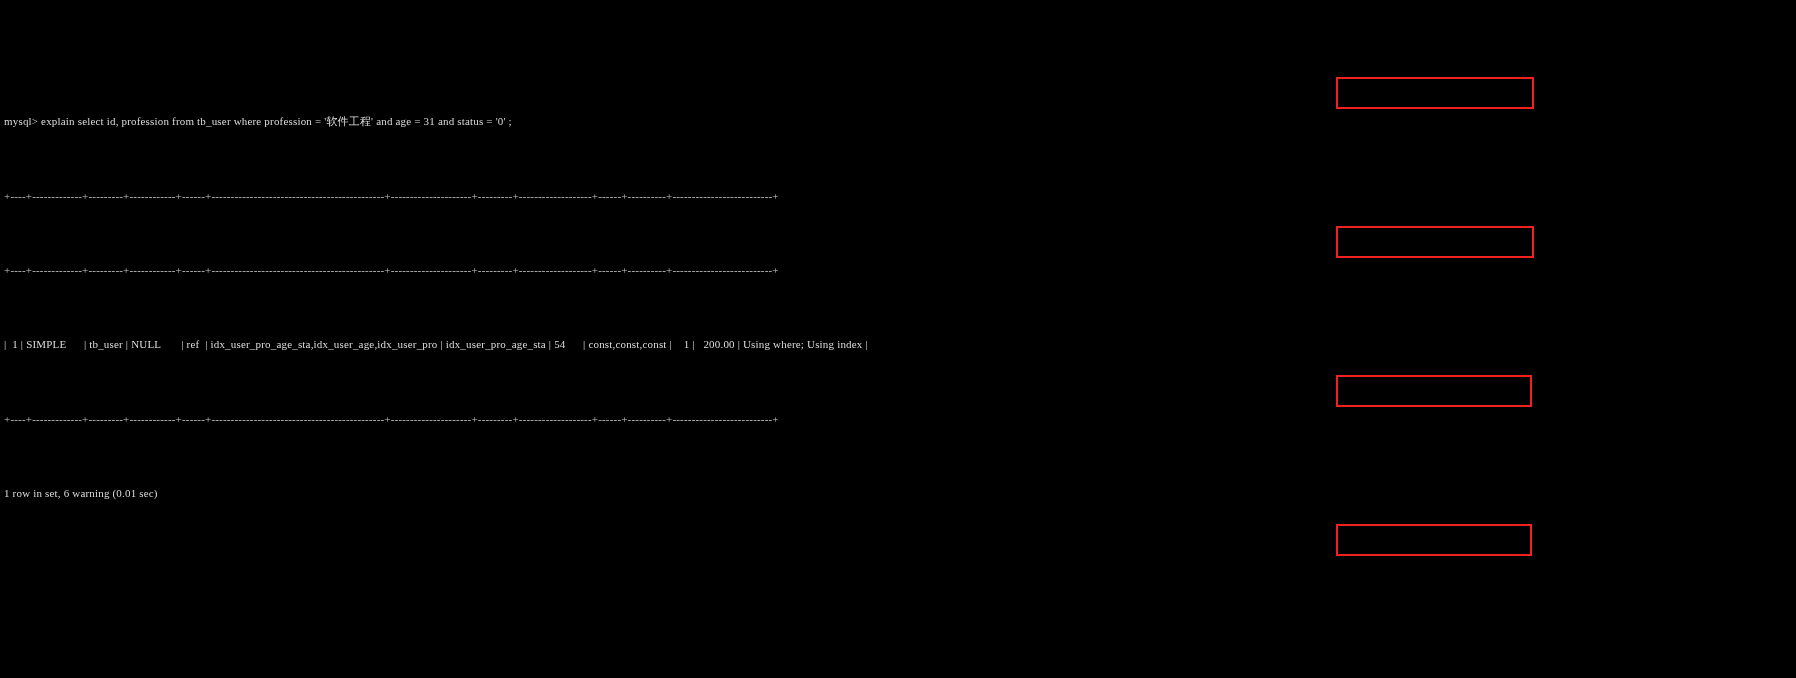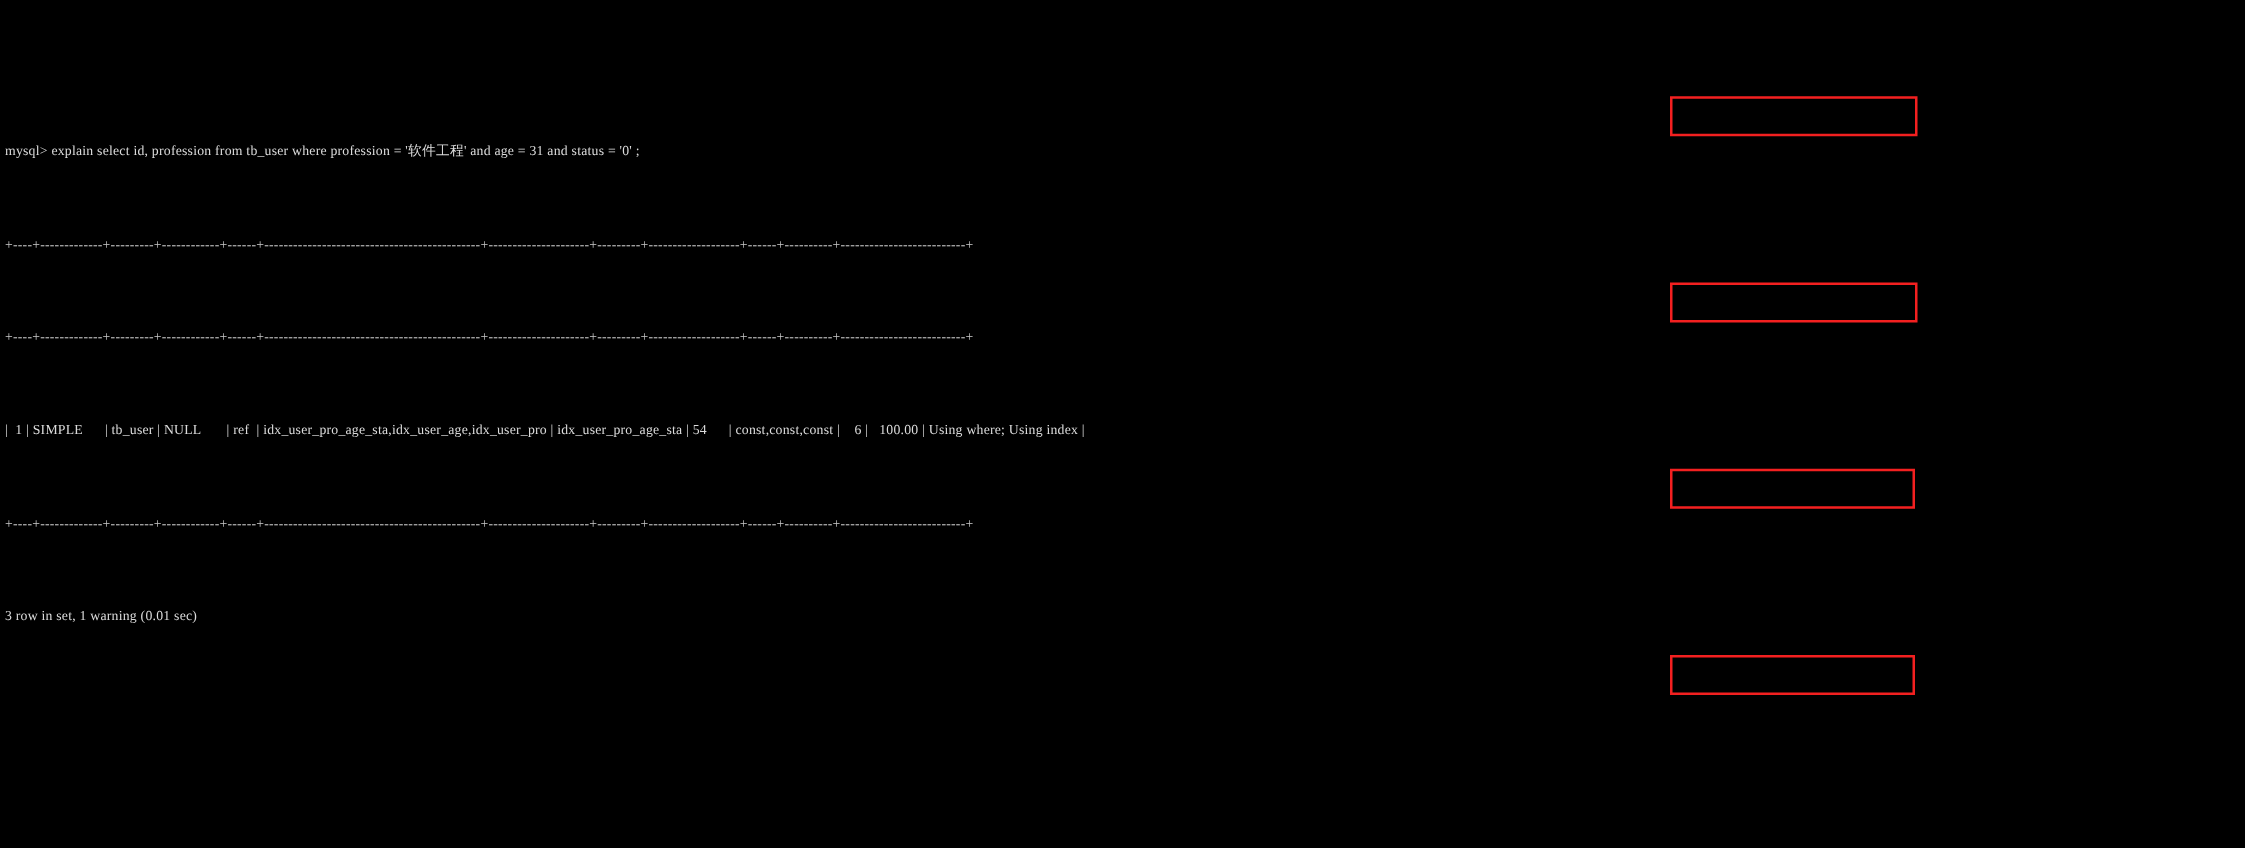--- a/index.html
+++ b/index.html
@@ -52,23 +52,23 @@
 </style>
 </head>
 <body>
 
 <div id="terminal">
 
   
   <div class="line prompt-line">mysql&gt; explain select id, profession from tb_user where profession = '软件工程' and age = 31 and status = '0' ;</div>
   <div class="line sep">+----+-------------+---------+------------+------+---------------------------------------------+---------------------+---------+-------------------+------+----------+--------------------------+</div>
   <div class="line sep">+----+-------------+---------+------------+------+---------------------------------------------+---------------------+---------+-------------------+------+----------+--------------------------+</div>
-  <div class="line">|  1 | SIMPLE      | tb_user | NULL       | ref  | idx_user_pro_age_sta,idx_user_age,idx_user_pro | idx_user_pro_age_sta | 54      | const,const,const |    6 |   100.00 | Using where; Using index |</div>
+  <div class="line">|  1 | SIMPLE      | tb_user | NULL       | ref  | idx_user_pro_age_sta,idx_user_age,idx_user_pro | idx_user_pro_age_sta | 54      | const,const,const |    1 |   200.00 | Using where; Using index |</div>
   <div class="line sep">+----+-------------+---------+------------+------+---------------------------------------------+---------------------+---------+-------------------+------+----------+--------------------------+</div>
-  <div class="line status-line">3 row in set, 1 warning (0.01 sec)</div>
+  <div class="line status-line">1 row in set, 6 warning (0.01 sec)</div>
   <div class="line blank">&nbsp;</div>
 
   
   
   
   
   
   
   
   

